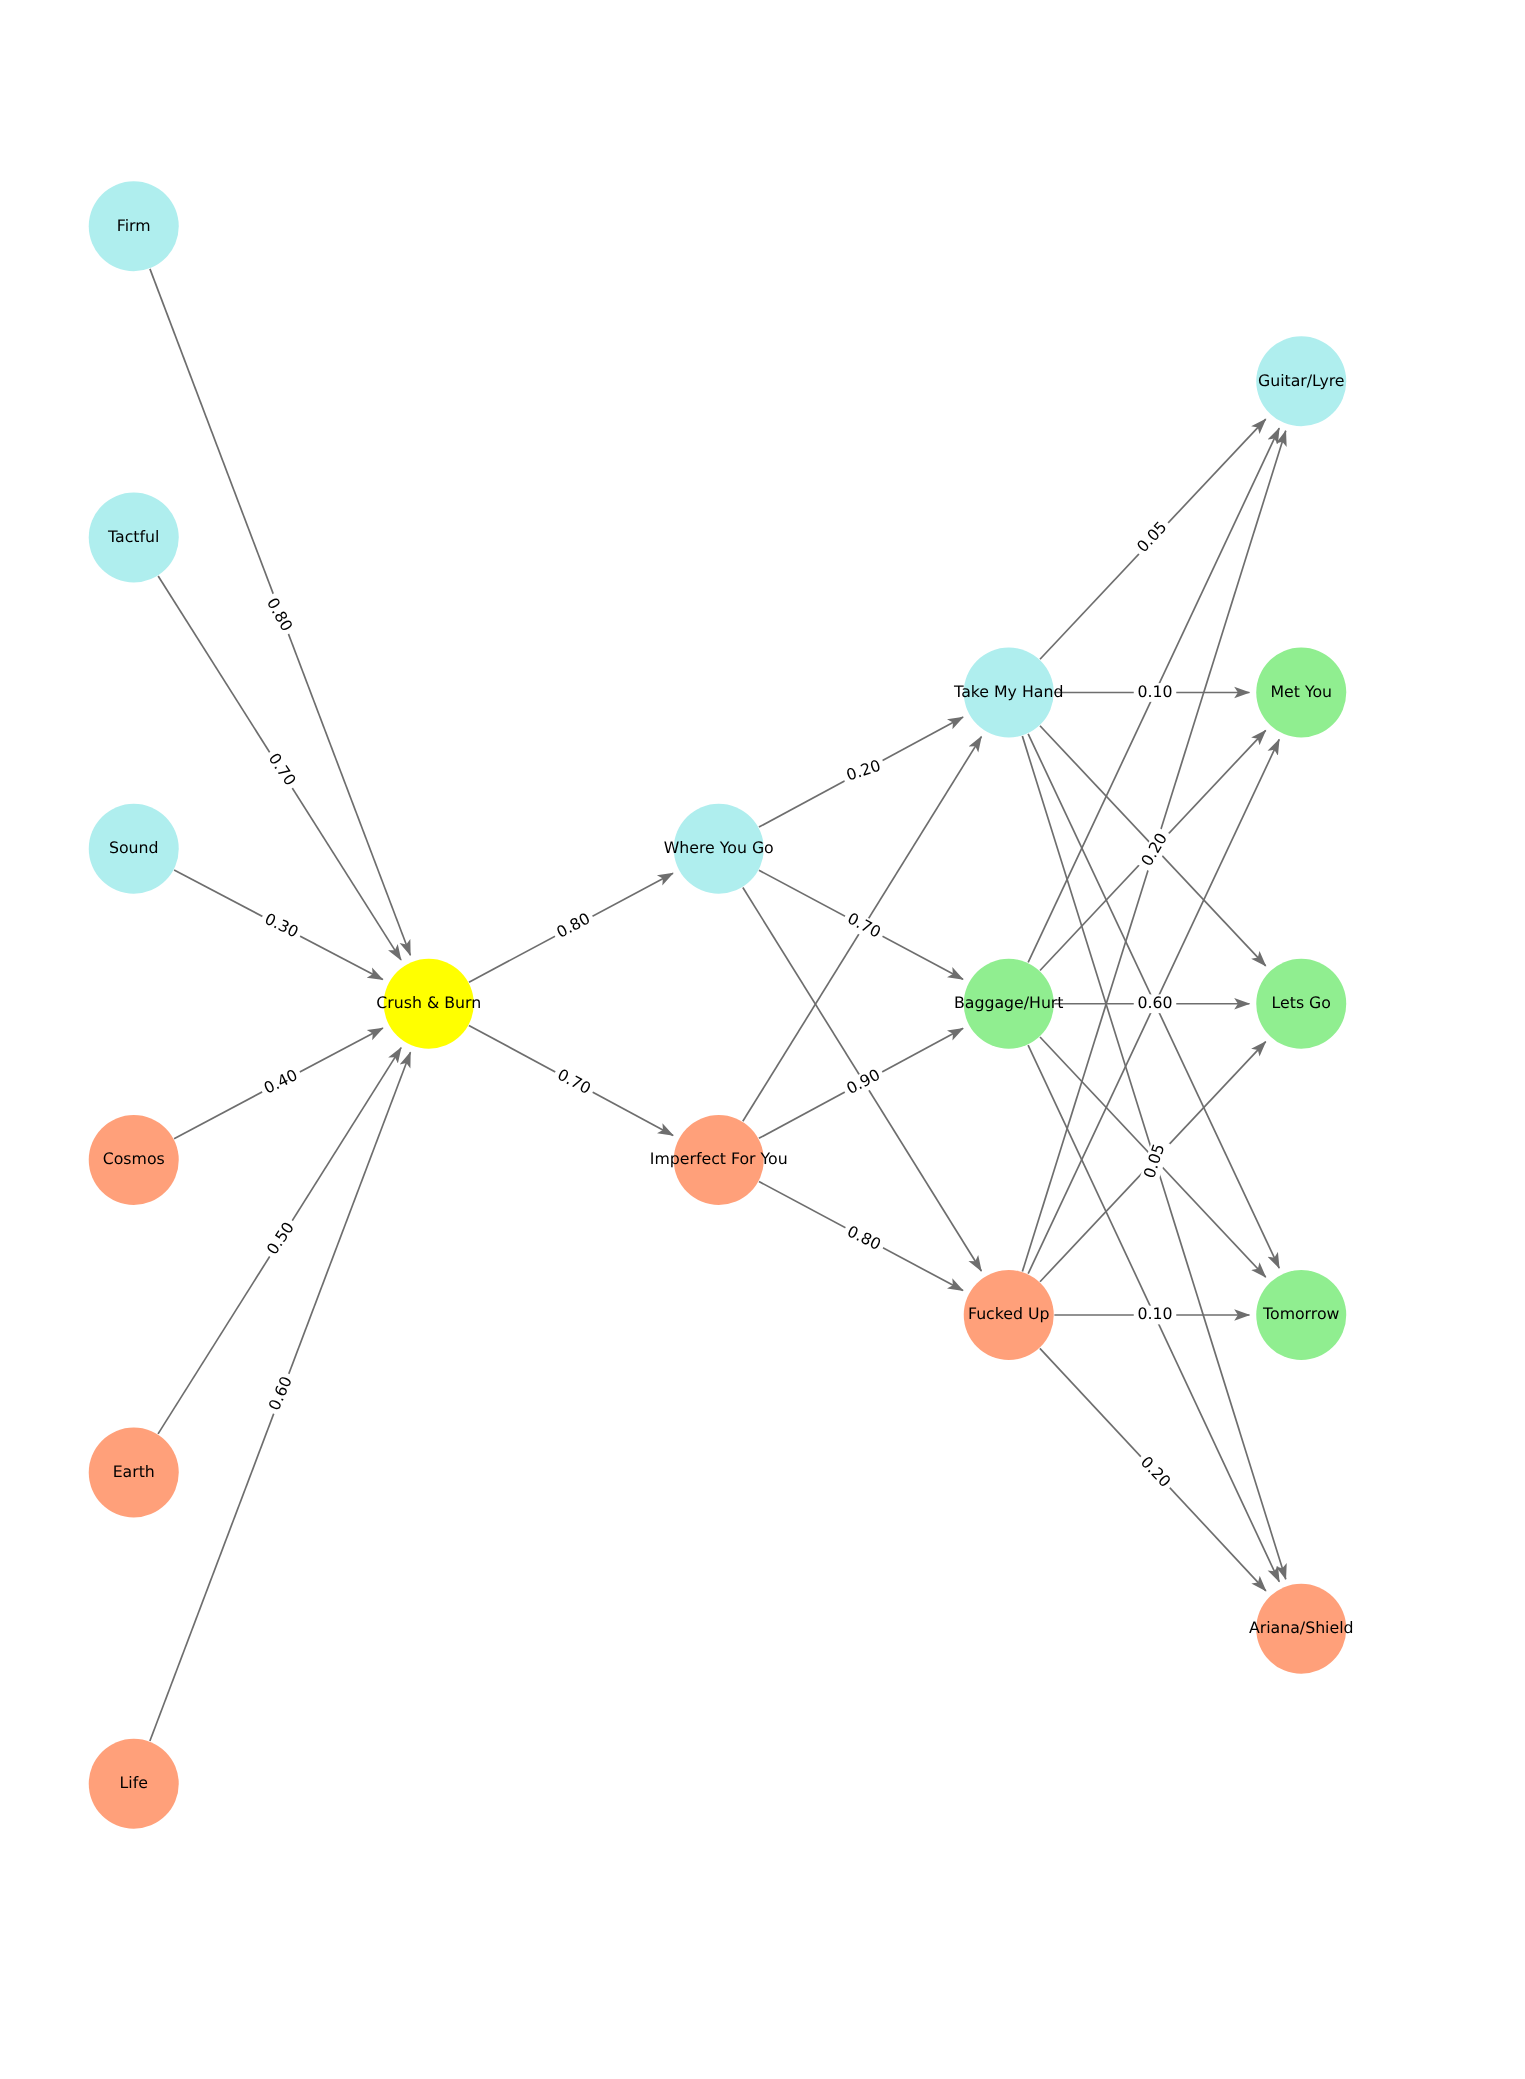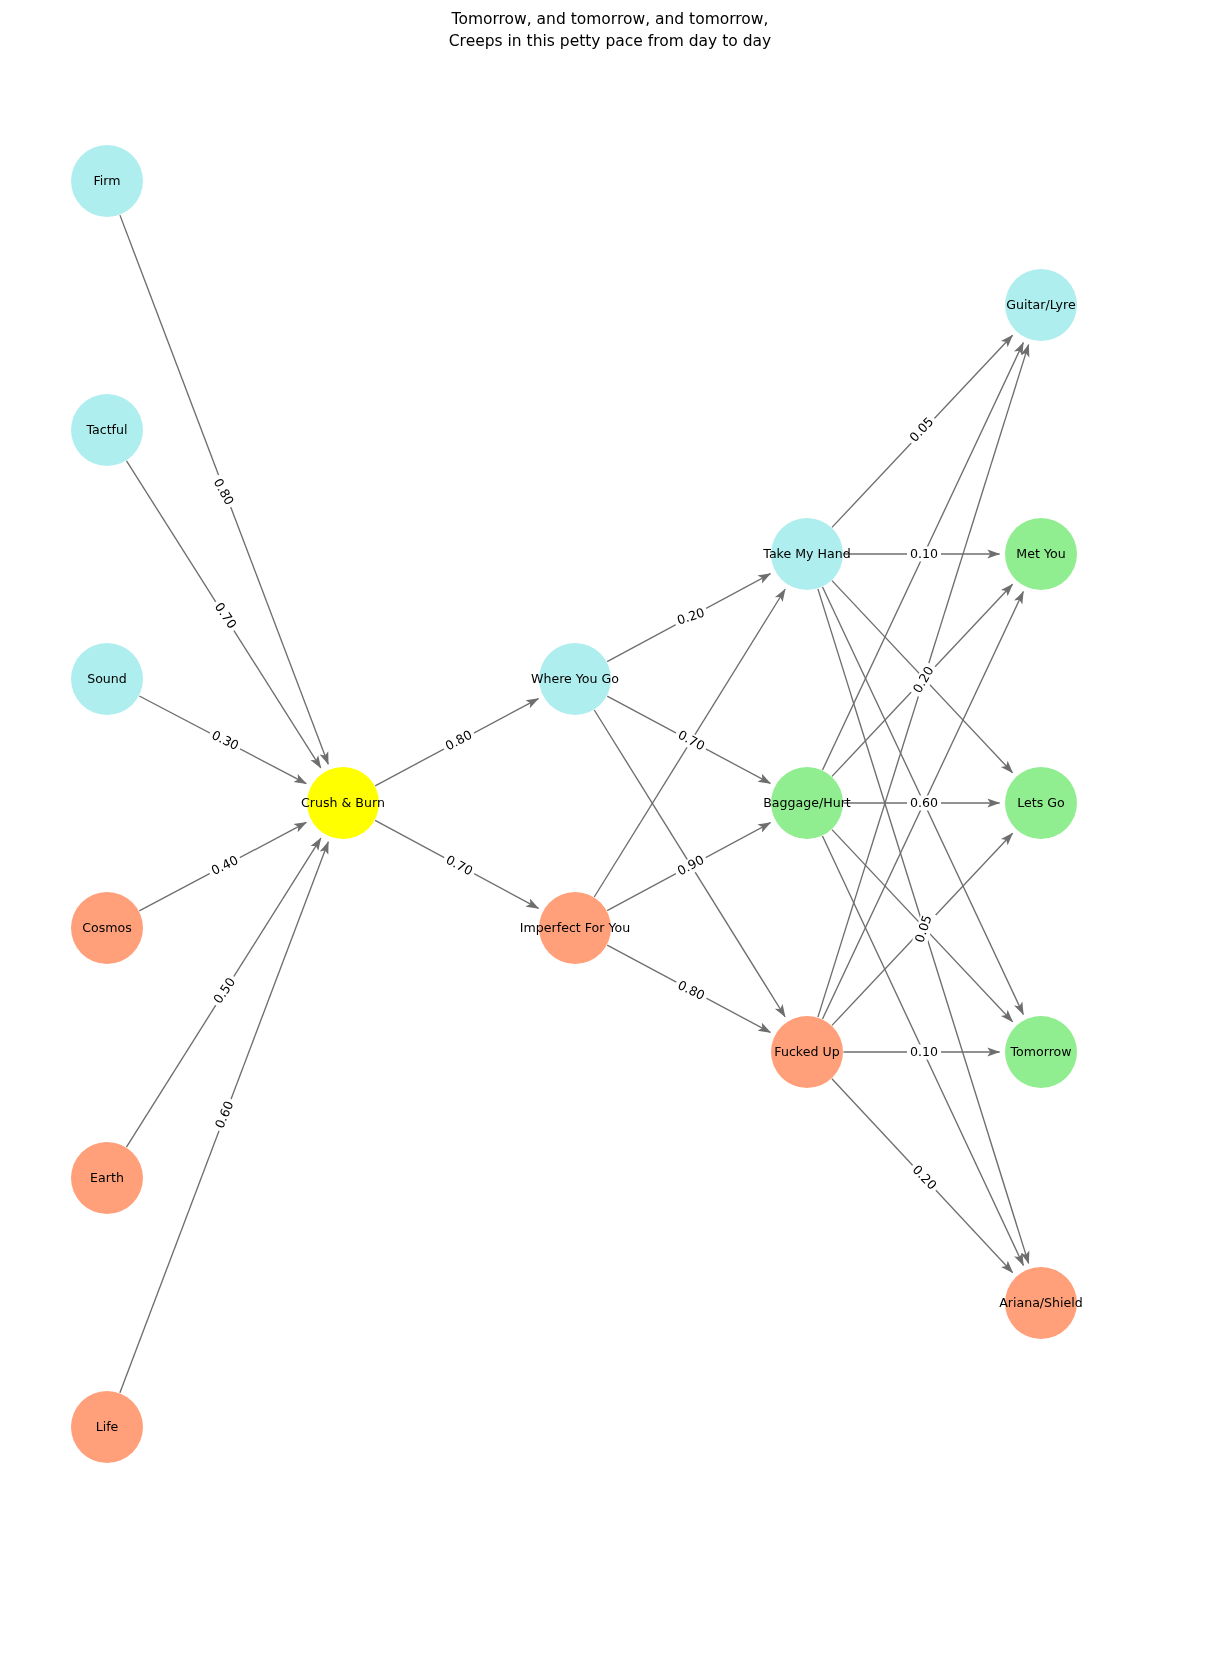--- a/index.html
+++ b/index.html
@@ -58,22 +58,20 @@
     fill: #000;
     text-anchor: middle;
     dominant-baseline: middle;
   }
 </style>
 </head>
 <body>
 
 <div id="graph-root">
 
-  <div class="title-block">Tomorrow, and tomorrow, and tomorrow,
-Creeps in this petty pace from day to day</div>
 
   <svg class="net" viewBox="0 0 1220 1663">
     <defs>
       <marker id="arrowhead" markerWidth="10" markerHeight="8" refX="9" refY="4" orient="auto" markerUnits="strokeWidth">
         <path d="M0,0.6 L9.5,4 L0,7.4 L2.2,4 Z" fill="#6e6e6e"></path>
       </marker>
     </defs>
     <g id="edges-layer">
         <line x1="119.94818736571501" y1="215.12615483675737" x2="328.2780883376117" y2="764.1990294321799" class="edge-line" marker-end="url(#arrowhead)"></line>
         <line x1="126.515627722279" y1="460.84461500173757" x2="320.8109986171348" y2="767.930095271997" class="edge-line" marker-end="url(#arrowhead)"></line>

